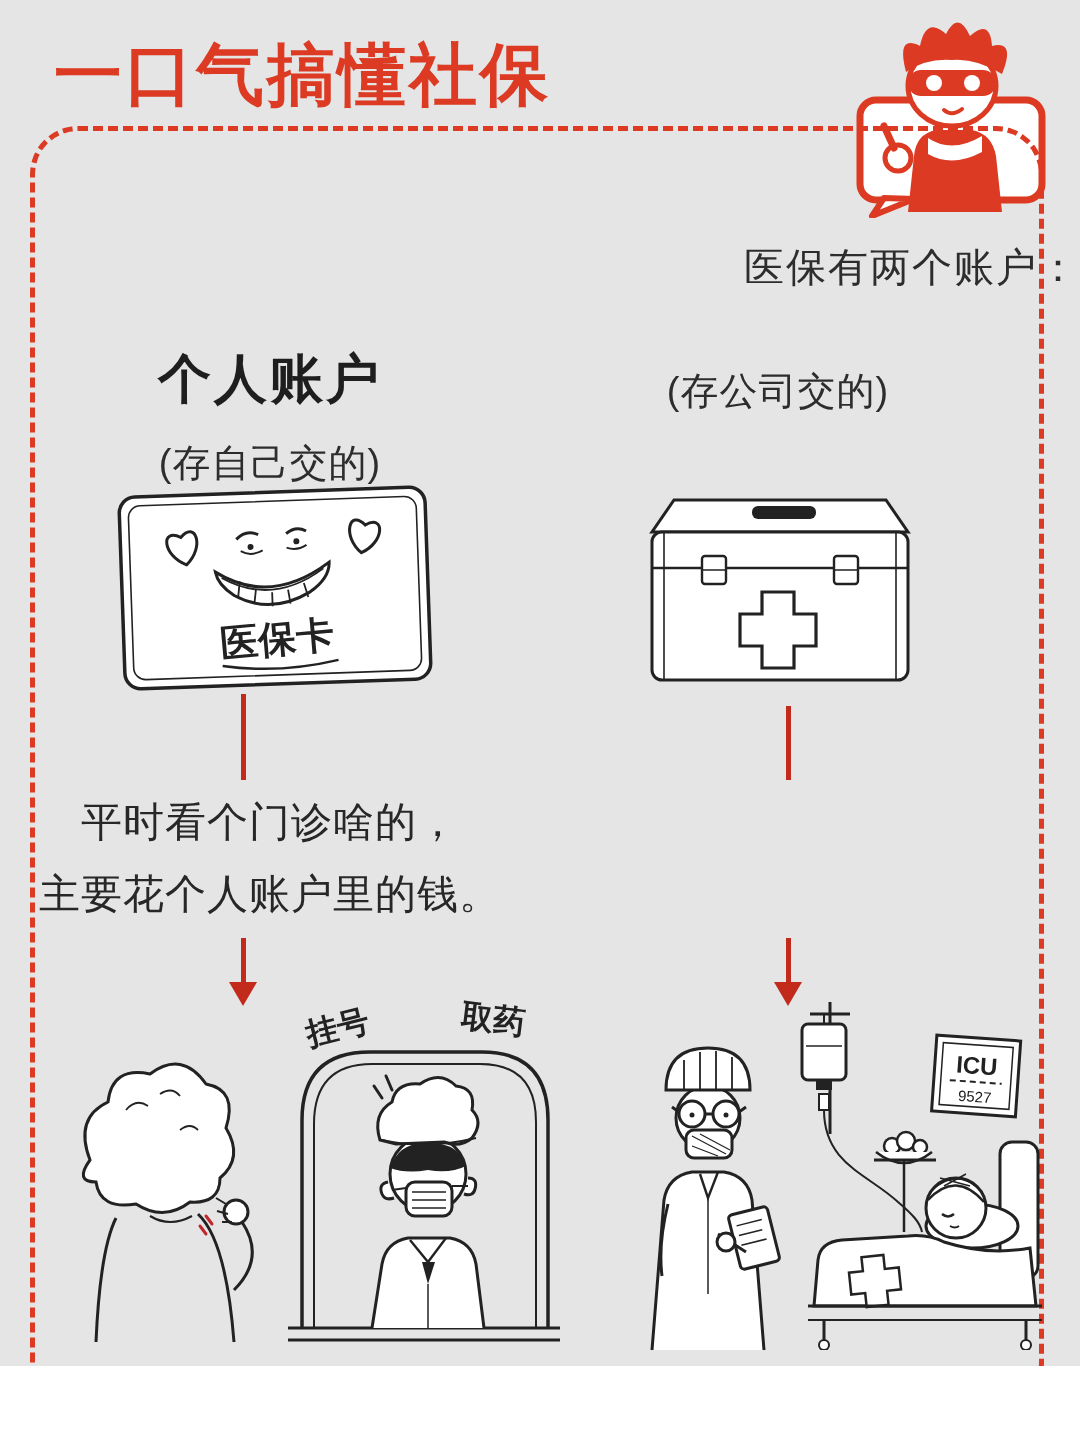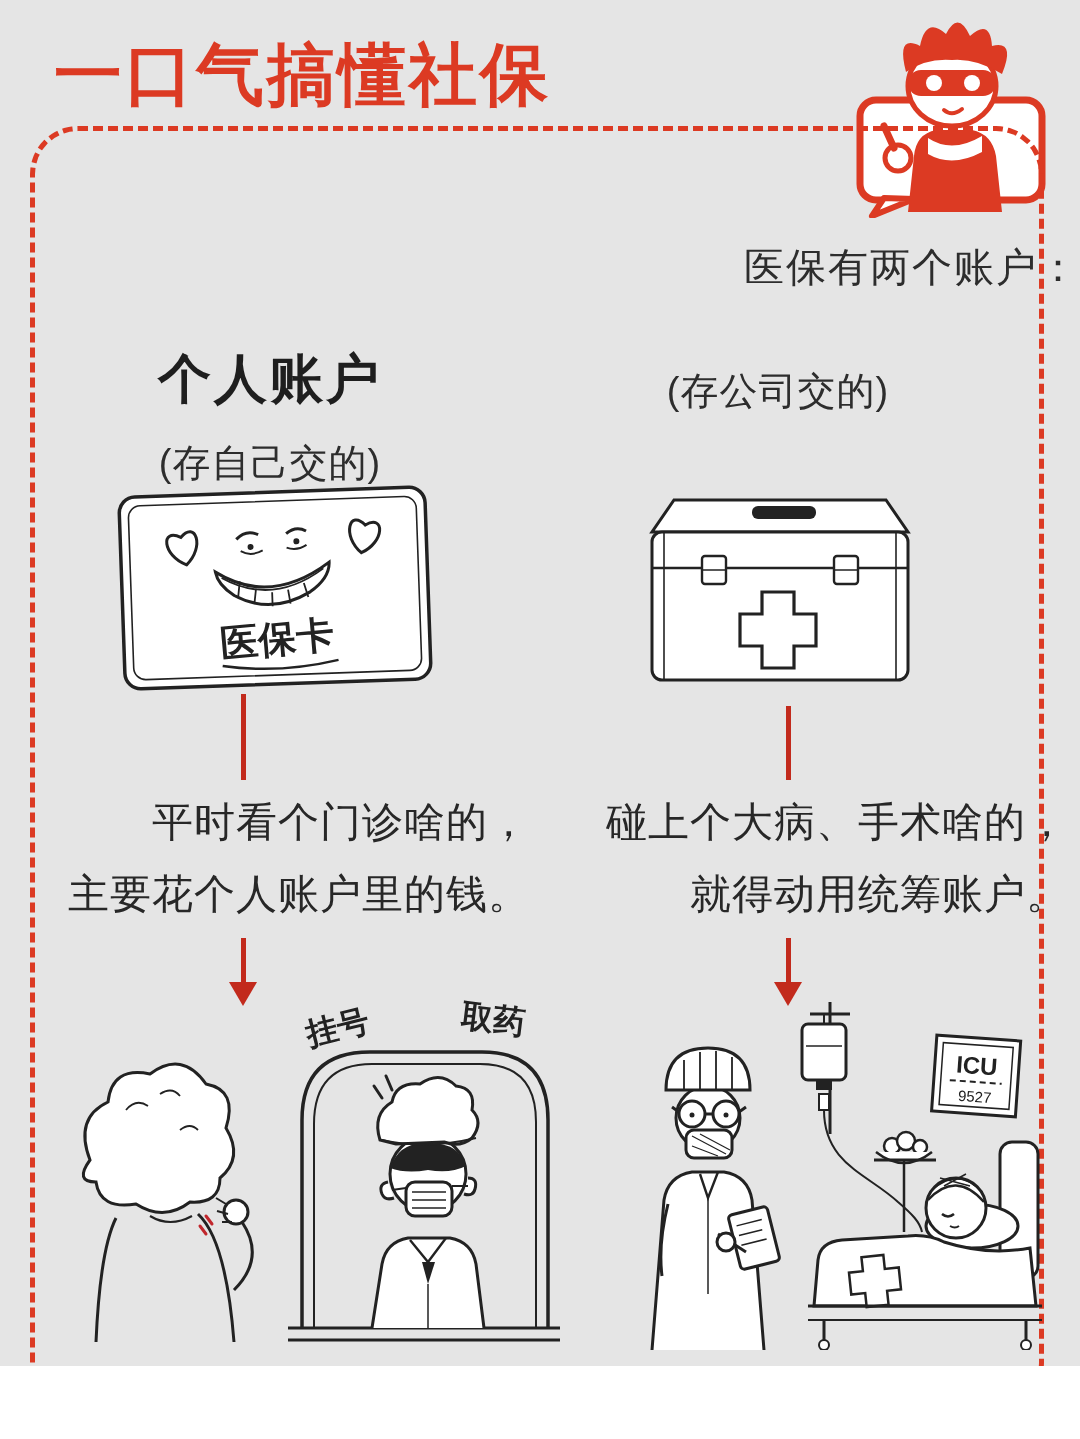--- a/index.html
+++ b/index.html
@@ -32,21 +32,21 @@
     font-size:40px;font-weight:400;color:#2d2d2d;letter-spacing:2px;
   }
   .acct{position:absolute;width:460px;text-align:center;}
   .acct .name{font-size:53px;font-weight:800;color:#1e1e1e;letter-spacing:3px;}
   .acct .sub{margin-top:22px;font-size:38px;font-weight:400;color:#2d2d2d;letter-spacing:1px;}
   .acct.left{left:40px;top:344px;}
   .acct.right{left:548px;top:344px;}
   .card-illustration{position:absolute;left:112px;top:476px;width:330px;height:224px;transform:rotate(-2deg);}
   .medkit-illustration{position:absolute;left:610px;top:464px;width:336px;height:242px;}
   .desc{
-    position:absolute;width:520px;text-align:right;font-size:41px;font-weight:500;
+    position:absolute;width:520px;text-align:center;font-size:41px;font-weight:500;
     color:#272727;line-height:72px;letter-spacing:1px;
   }
   .desc.left{left:10px;top:786px;}
   .desc.right{left:548px;top:786px;}
   .arrow-seg{position:absolute;width:5px;background:var(--arrow);}
   #arrow-left-seg1{left:241px;top:694px;height:86px;}
   #arrow-left-seg2{left:241px;top:938px;height:46px;}
   #arrow-right-seg1{left:786px;top:706px;height:74px;}
   #arrow-right-seg2{left:786px;top:938px;height:46px;}
   .arrow-head{
@@ -142,24 +142,20 @@
   <div class="arrow-seg" id="arrow-left-seg1"></div>
   <div class="arrow-seg" id="arrow-left-seg2"></div>
   <div class="arrow-head" id="arrow-left-head"></div>
   <div class="arrow-seg" id="arrow-right-seg1"></div>
   <div class="arrow-seg" id="arrow-right-seg2"></div>
   <div class="arrow-head" id="arrow-right-head"></div>
 
   <div class="desc left">
     <p>平时看个门诊啥的，</p>
     <p>主要花个人账户里的钱。</p>
-  </div>
-  <div class="desc right">
-    <p>碰上个大病、手术啥的，</p>
-    <p>就得动用统筹账户。</p>
   </div>
 
   <svg class="scene-left" viewBox="0 0 530 360" aria-hidden="true">
     <text transform="translate(310 48) rotate(-14)" font-size="32" font-weight="700" fill="#222" text-anchor="middle">挂号</text>
     <text transform="translate(462 40) rotate(7)" font-size="32" font-weight="700" fill="#222" text-anchor="middle">取药</text>
 
     <g fill="none" stroke="#222">
       <path d="M272 338 L272 130 Q272 62 340 62 L452 62 Q518 62 518 130 L518 338" stroke-width="3.5"></path>
       <path d="M284 338 L284 134 Q284 74 342 74 L450 74 Q506 74 506 132 L506 338" stroke-width="2"></path>
       <path d="M258 338 H530 M258 350 H530" stroke-width="3"></path>

